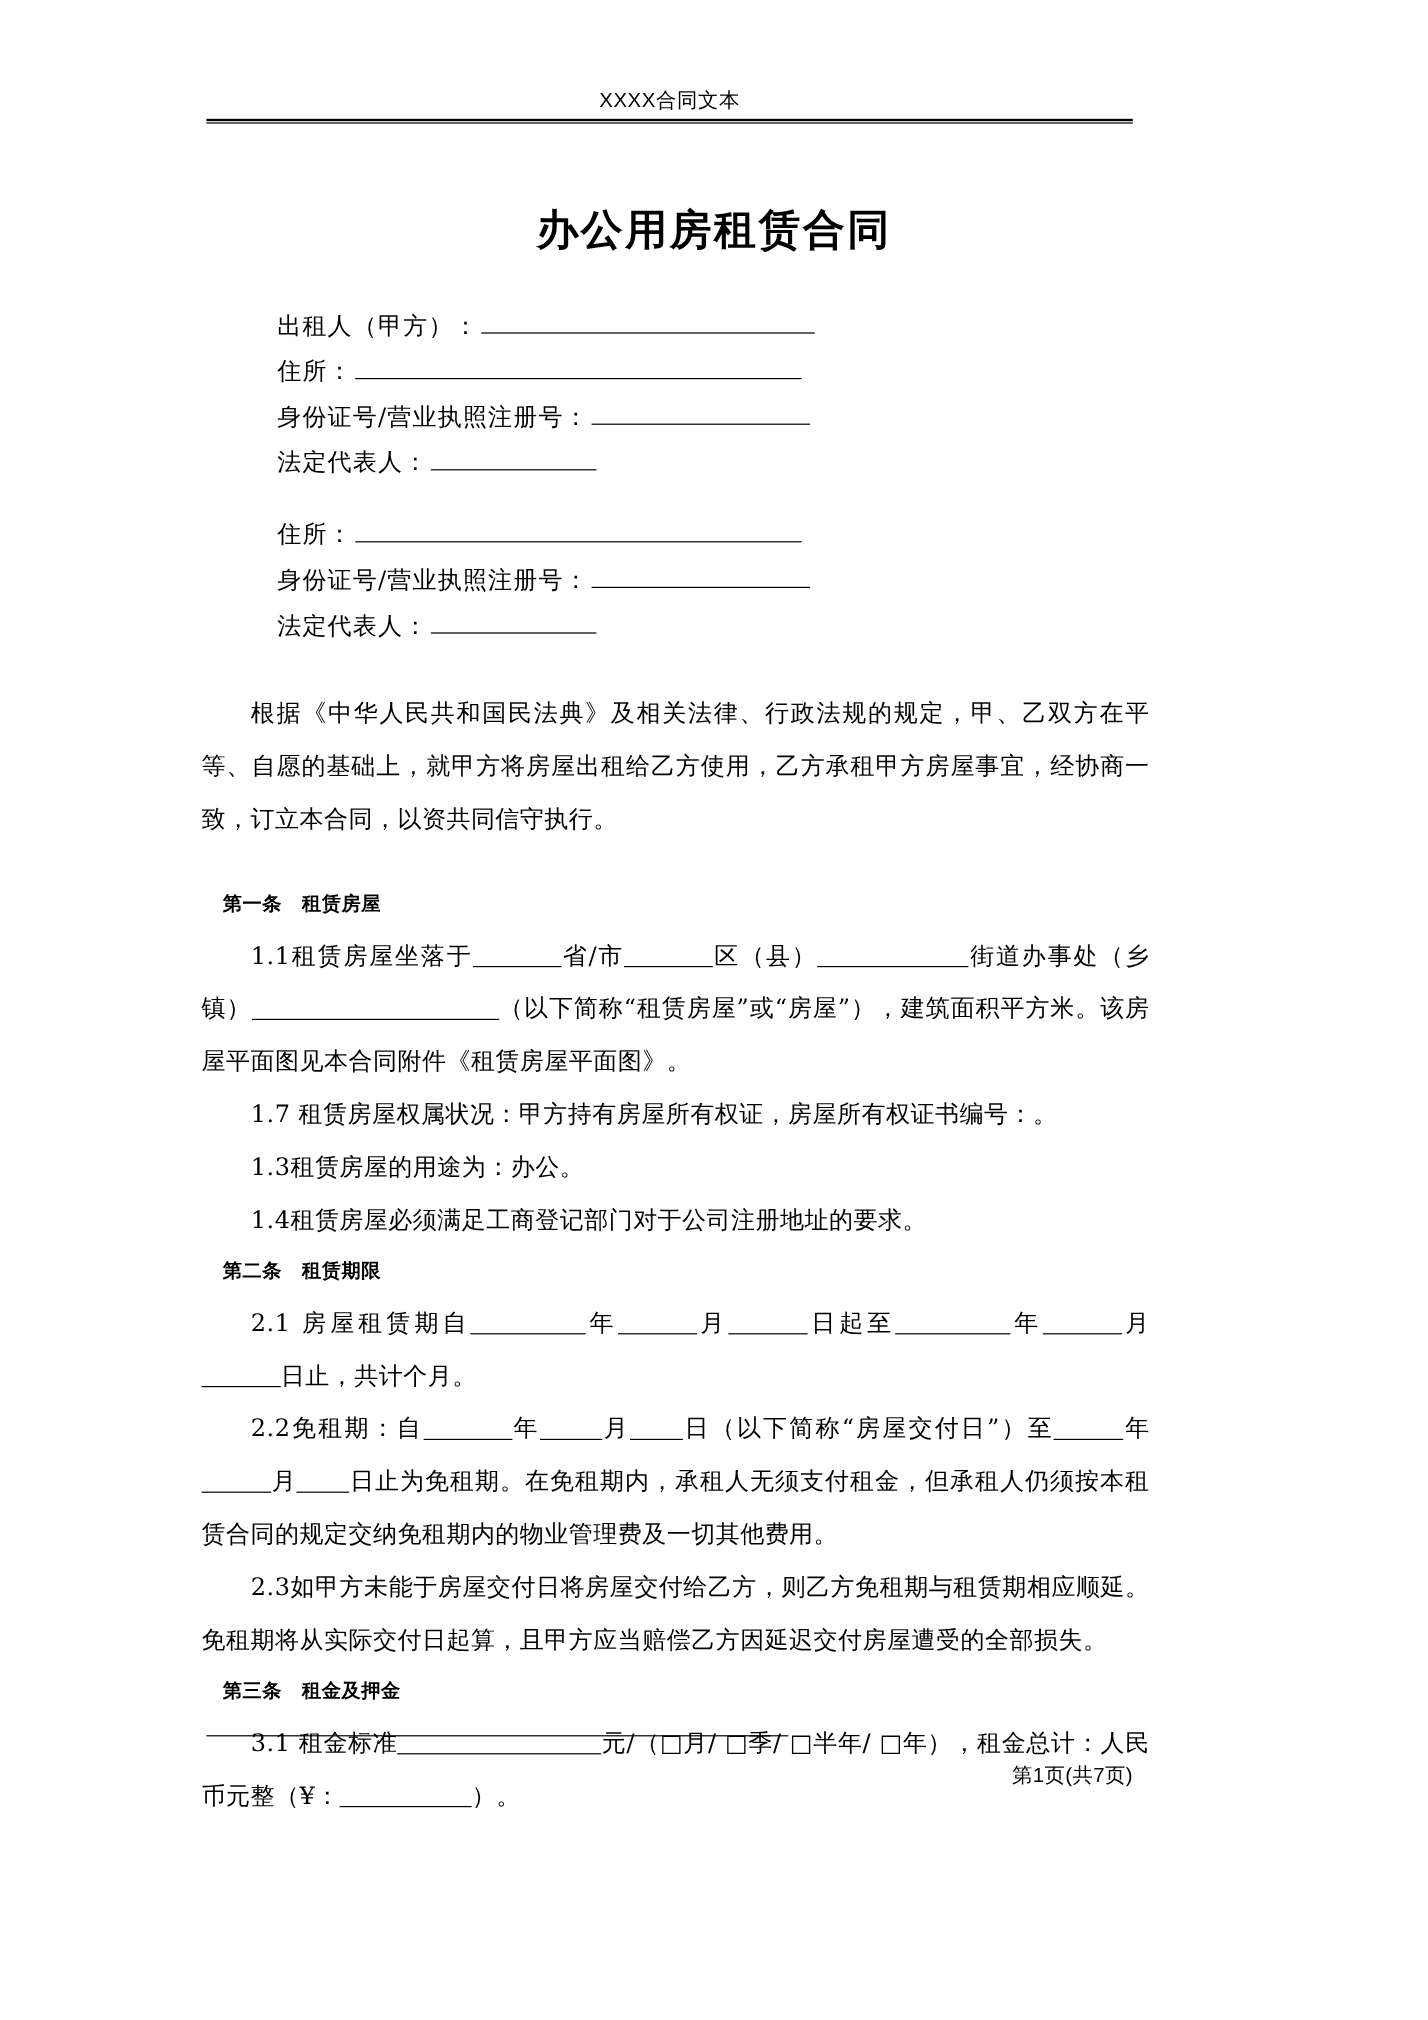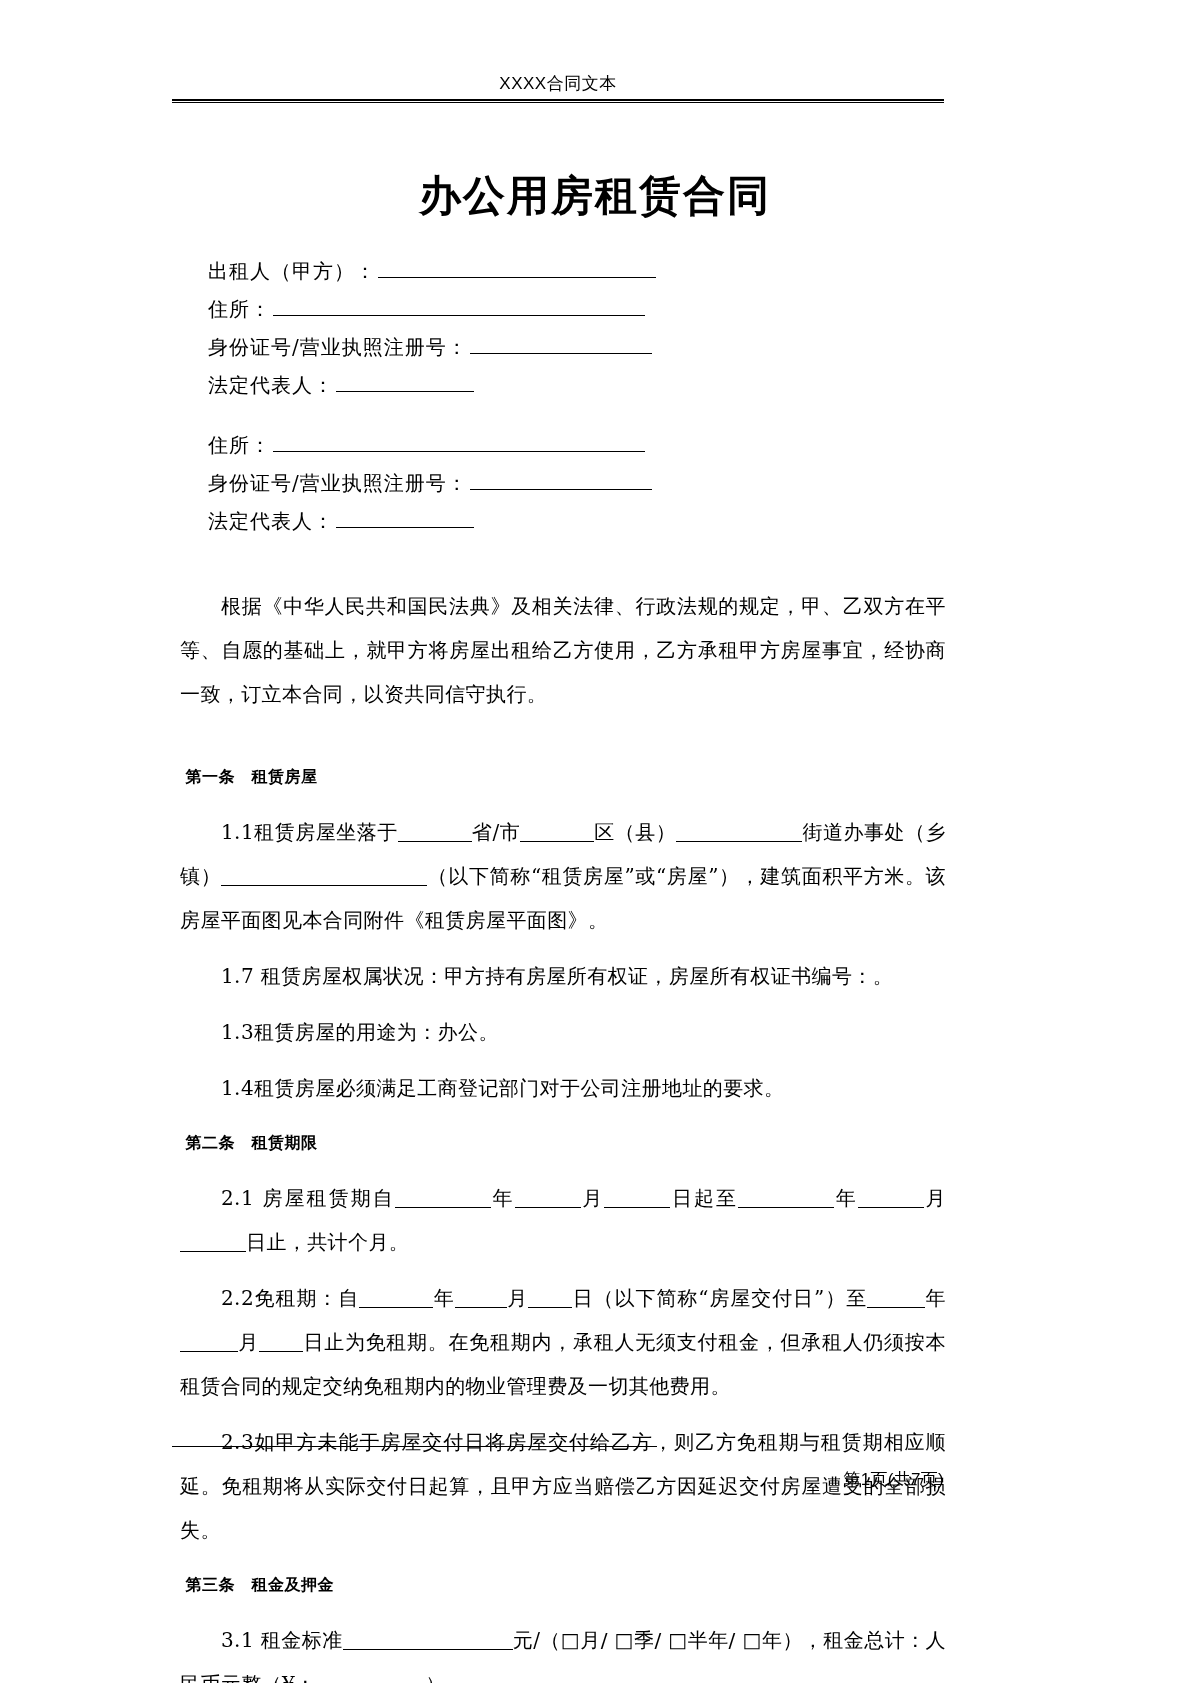--- a/index.html
+++ b/index.html
@@ -45,39 +45,40 @@
     box-sizing: border-box;
   }
 
   
   .doc-title {
     position: absolute;
     top: 168px;
     left: 0;
     width: 1190px;
     text-align: center;
-    font-size: 42px;
+    font-size: 35px;
     font-weight: bold;
     letter-spacing: 2px;
     font-family: "DejaVu Serif", "Liberation Serif", serif;
   }
 
   
   .parties {
     position: absolute;
     top: 252px;
     left: 208px;
     width: 760px;
     font-size: 20px;
     line-height: 38px;
   }
   .party-block { margin-bottom: 22px; }
   .party-line {
     white-space: nowrap;
     letter-spacing: 1px;
+    margin-left: 23px;
   }
   .blank {
     display: inline-block;
     border-bottom: 1px solid #000;
     vertical-align: baseline;
     height: 20px;
     margin: 0 2px;
   }
   .b-280 { width: 278px; }
   .b-200 { width: 182px; }
@@ -85,21 +86,21 @@
 
   
   .body-area {
     position: absolute;
     top: 572px;
     left: 168px;
     width: 790px;
     font-size: 20px;
   }
   p.para {
-    margin: 12px;
+    margin: 0;
     line-height: 44px;
     text-align: justify;
     text-justify: inter-ideograph;
     letter-spacing: 0.4px;
   }
   p.indent { text-indent: 2.05em; }
   .sec-head {
     margin: 0;
     font-weight: bold;
     font-size: 16px;

